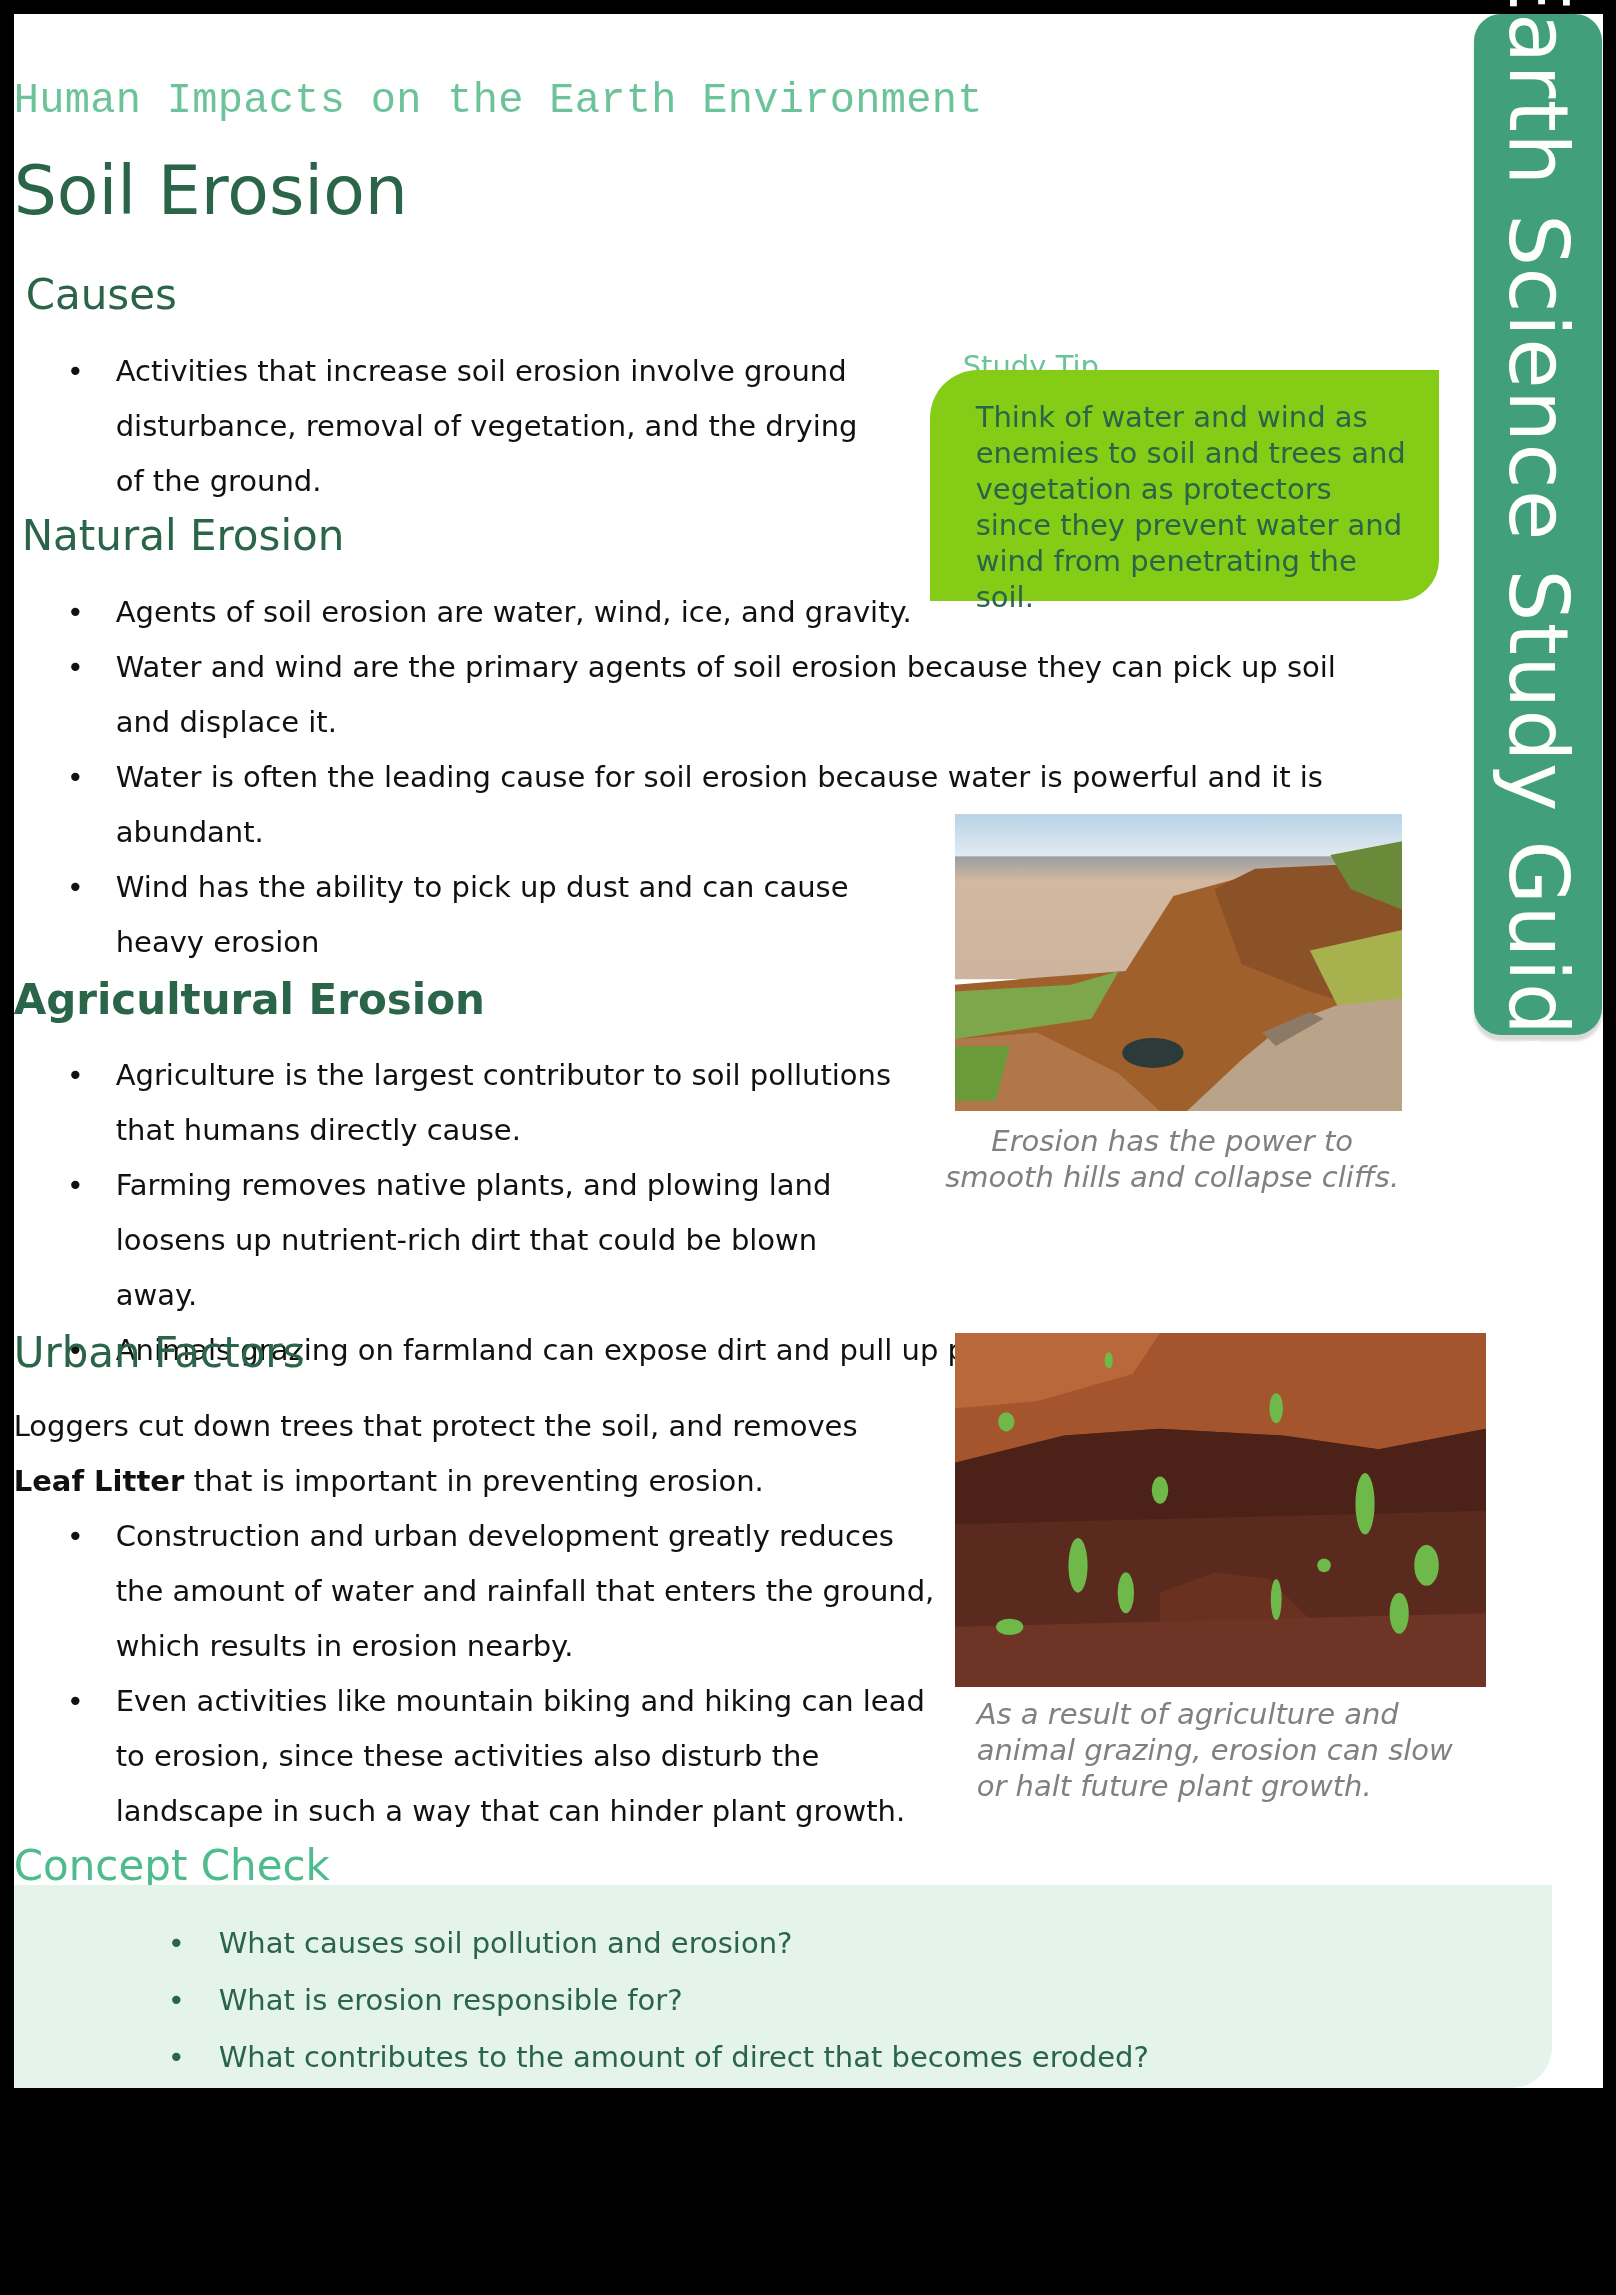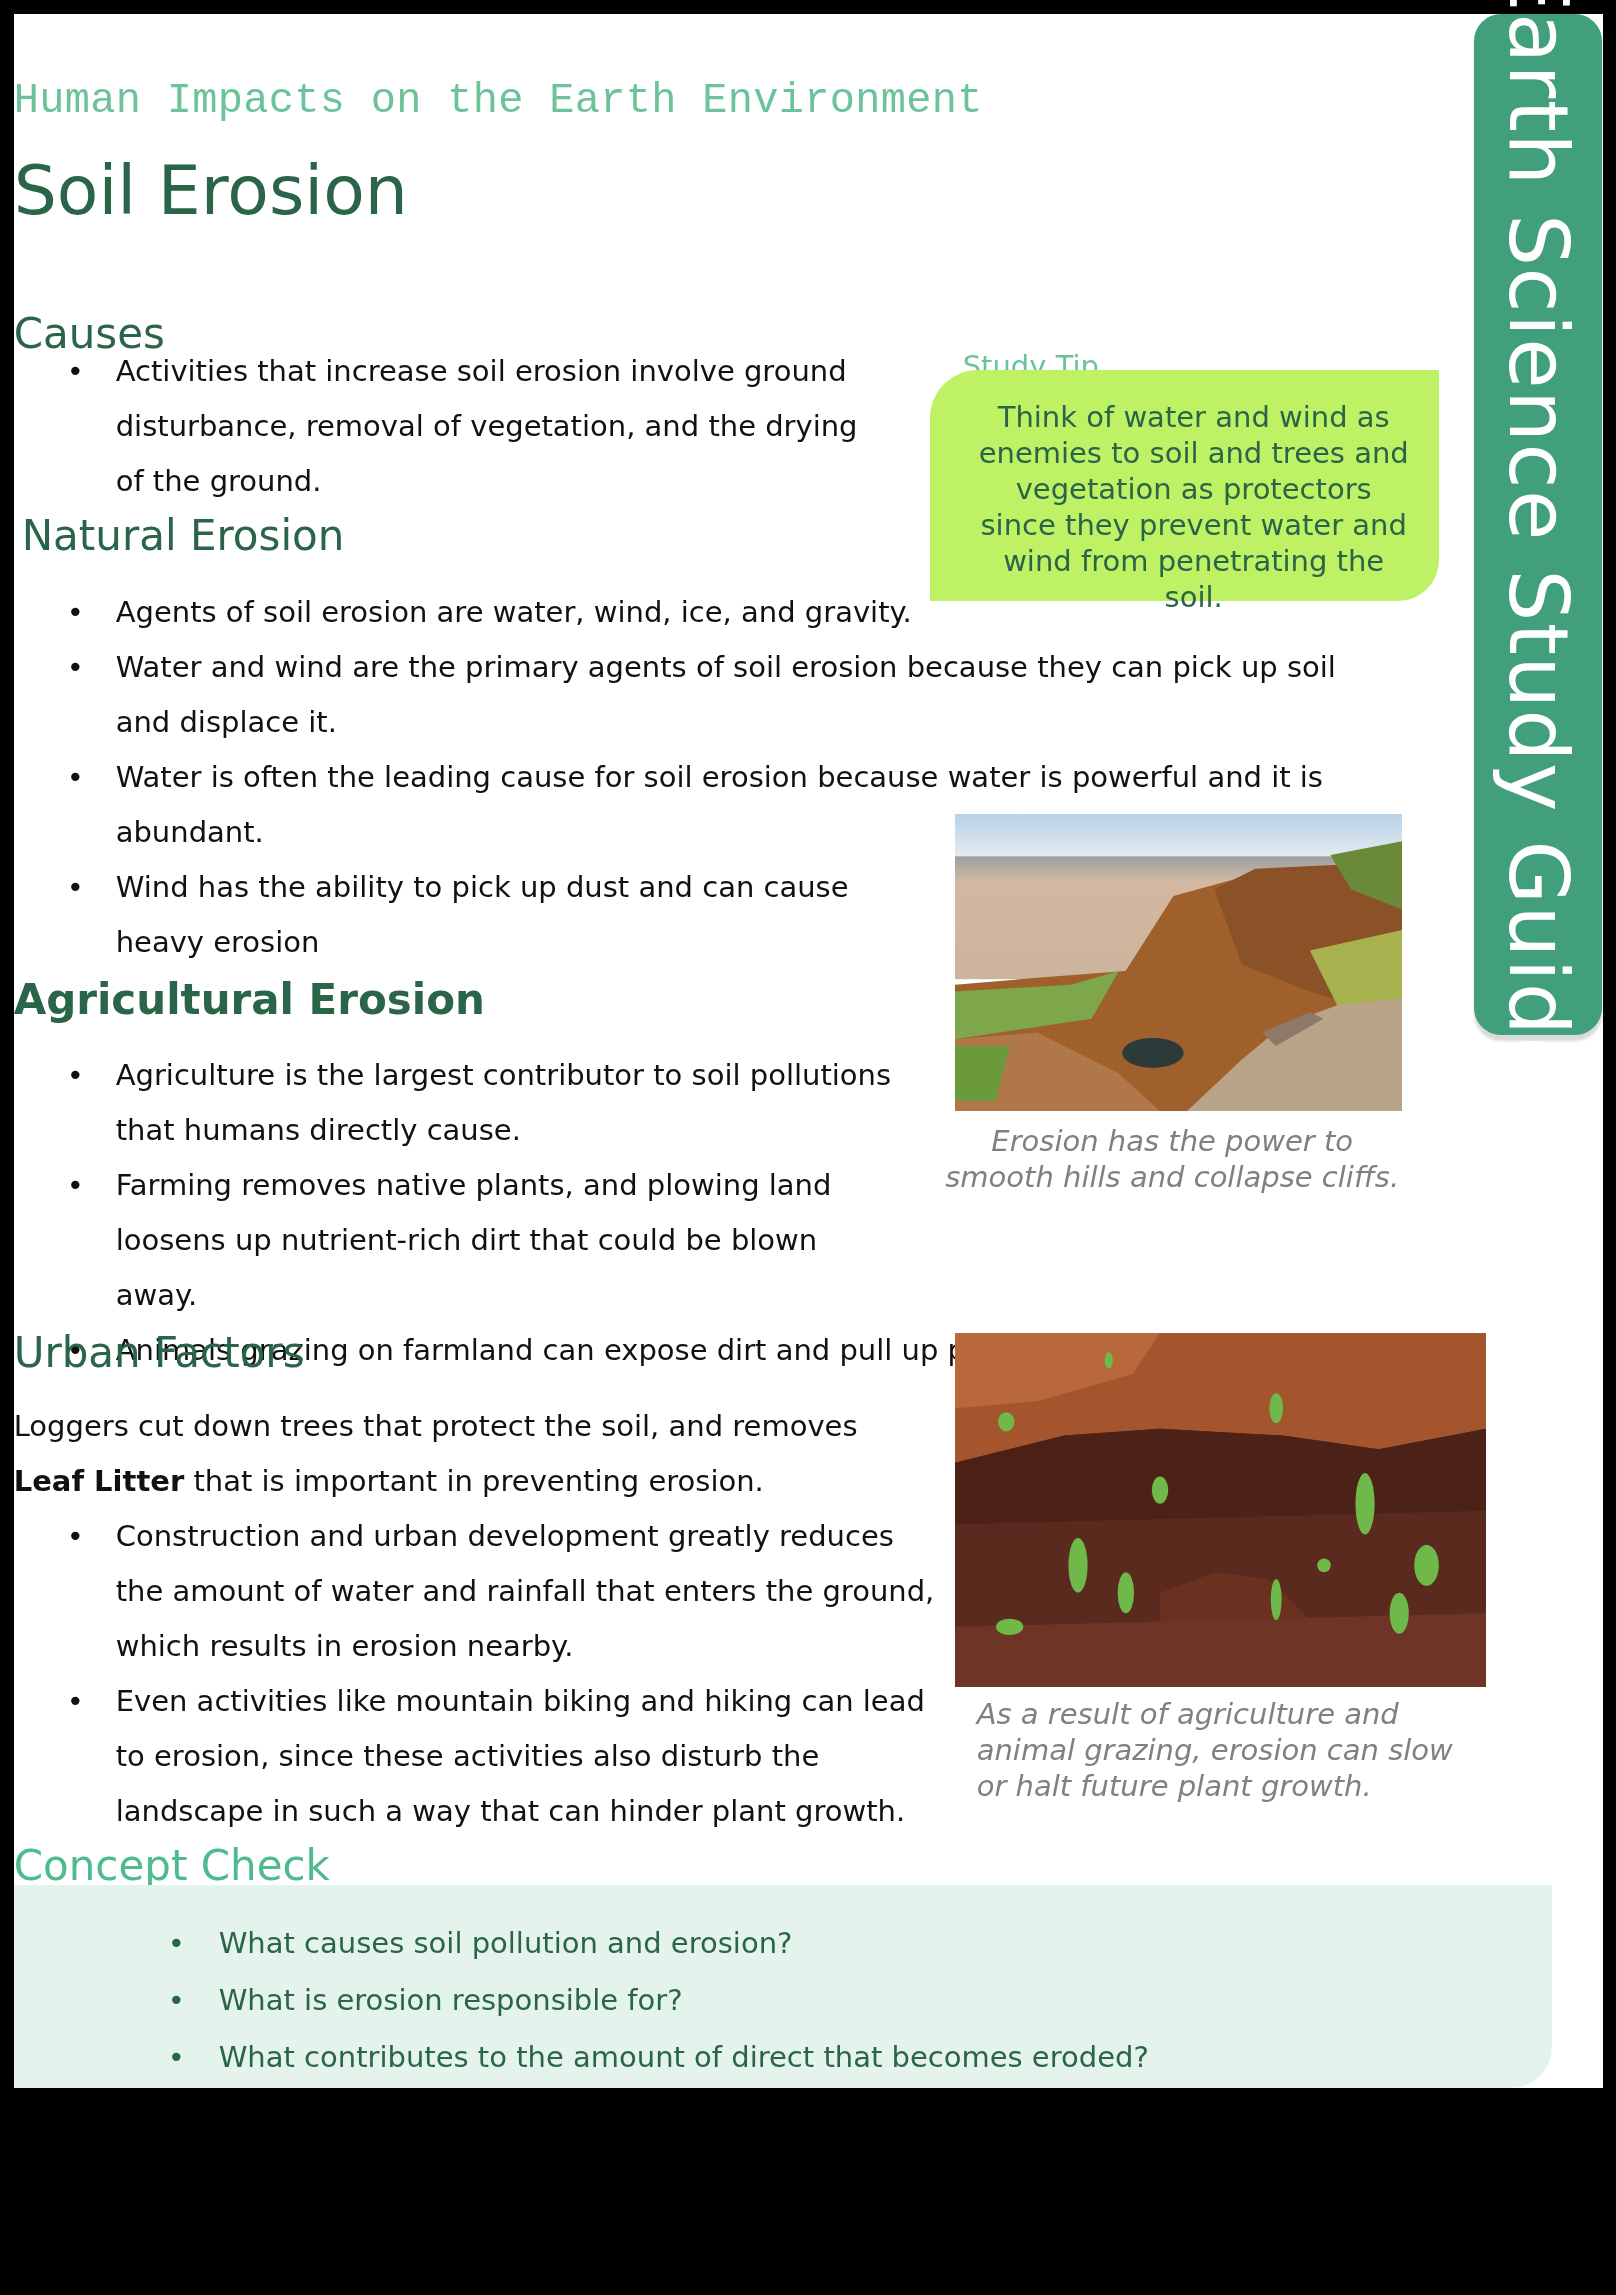--- a/index.html
+++ b/index.html
@@ -16,23 +16,23 @@
   .subtitle { color:#6cc39a; font-size:42px; letter-spacing:0.3px; white-space:nowrap;font-family:Liberation Mono, monospace; }
   .title { color:#2a6449; font-size:68px; white-space:nowrap; }
   .h2 { color:#2a6449; font-size:42px; white-space:nowrap; }
   .h2.light { color:#4dbb8e; }
   .body { color:#111; font-size:29px; line-height:55px; }
   ul.bl { list-style:none; margin:0; padding:0; }
   ul.bl li { position:relative; padding-left:102px; }
   ul.bl li .dot { position:absolute; left:53px; top:0; }
   .tip-label { color:#6cc39a; font-size:29px; white-space:nowrap; }
   .tip-box {
-    background:#bef264; border-radius:48px 0 41px 0;
+    background:#84cc16; border-radius:48px 0 41px 0;
     color:#2a6449; font-size:29px; line-height:36px;
-    box-sizing:border-box; padding:29px 27px 0 46px;text-align:center;
+    box-sizing:border-box; padding:29px 27px 0 46px;
   }
   .tab {
     background:#41a07b; border-radius:27px 27px 27px 27px;
     box-shadow:0 5.5px 2.7px rgba(0,0,0,0.15);
   }
   .tab-text {
     position:absolute; left:50%; top:50%;
     transform:translate(-50%,-50%) rotate(90deg);
     color:#fff; font-size:82px; white-space:nowrap; letter-spacing:1.4px;
   }
@@ -51,21 +51,21 @@
 
 <div class="page">
 
   <div class="abs subtitle" style="left:0; top:63px;">Human Impacts on the Earth Environment</div>
   <div class="abs title" style="left:0; top:137px;">Soil Erosion</div>
 
   <div class="abs tab" style="left:1460px; top:0; width:128px; height:1021px;">
     <div class="tab-text">Earth Science Study Guide</div>
   </div>
 
-  <div class="abs h2" style="left:0; top:256px;margin-top:39px;">Causes</div>
+  <div class="abs h2" style="left:12px; top:256px;">Causes</div>
   <ul class="abs bl body" style="left:0; top:330px; width:847px;">
     <li><span class="dot">•</span><span>Activities that increase soil erosion involve ground disturbance, removal of vegetation, and the drying of the ground.</span></li>
   </ul>
 
   <div class="abs tip-label" style="left:949px; top:335px;">Study Tip</div>
   <div class="abs tip-box" style="left:916px; top:356px; width:509px; height:231px;">
     <span>Think of water and wind as enemies to soil and trees and vegetation as protectors since they prevent water and wind from penetrating the soil.</span>
   </div>
 
   <div class="abs h2" style="left:8px; top:497px;">Natural Erosion</div>

